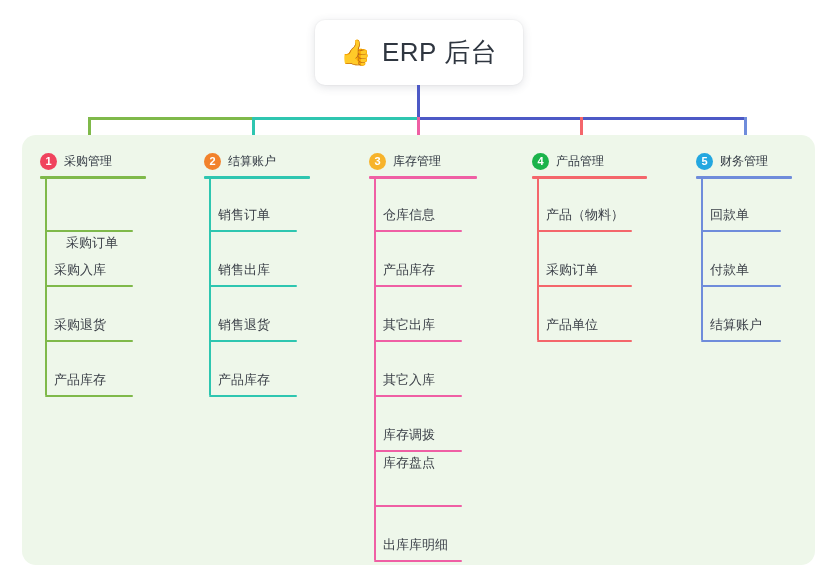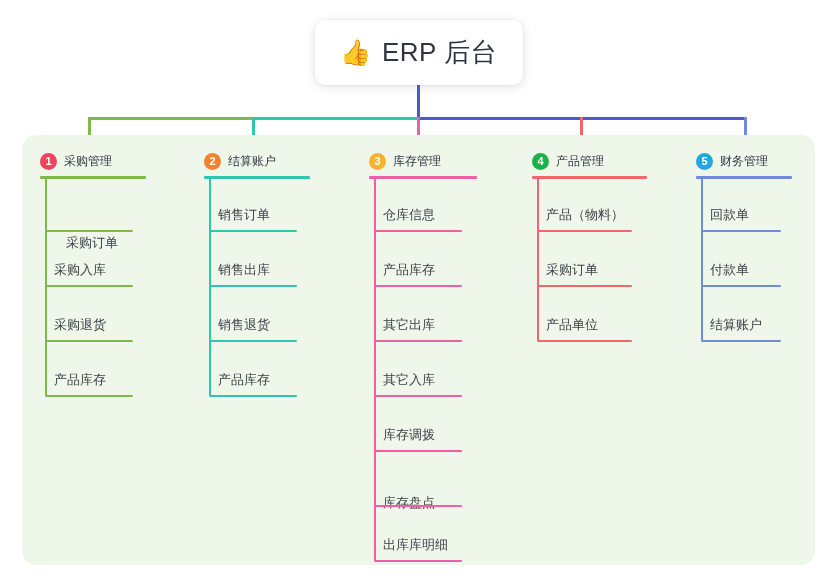--- a/index.html
+++ b/index.html
@@ -209,21 +209,21 @@
       </div>
       <div class="leaf-rule" style="position: absolute; left: 374px; top: 340px; width: 88px; background: rgb(239, 95, 164);"></div>
       <div class="leaf" style="left: 381px; top: 371px;">
         <span class="leaf-text">其它入库</span>
       </div>
       <div class="leaf-rule" style="position: absolute; left: 374px; top: 395px; width: 88px; background: rgb(239, 95, 164);"></div>
       <div class="leaf" style="left: 381px; top: 426px;">
         <span class="leaf-text">库存调拨</span>
       </div>
       <div class="leaf-rule" style="position: absolute; left: 374px; top: 450px; width: 88px; background: rgb(239, 95, 164);"></div>
-      <div class="leaf" style="left: 381px; top: 494px;">
+      <div class="leaf" style="left: 381px; top: 454px;">
         <span class="leaf-text">库存盘点</span>
       </div>
       <div class="leaf-rule" style="position: absolute; left: 374px; top: 505px; width: 88px; background: rgb(239, 95, 164);"></div>
       <div class="leaf" style="left: 381px; top: 536px;">
         <span class="leaf-text">出库库明细</span>
       </div>
       <div class="leaf-rule" style="position: absolute; left: 374px; top: 560px; width: 88px; background: rgb(239, 95, 164);"></div>
       <div class="col-head" style="position: absolute; left: 532px; top: 148px;">
         <span class="badge" style="background: rgb(26, 179, 74);">4</span>
         <span class="col-title">产品管理</span>

